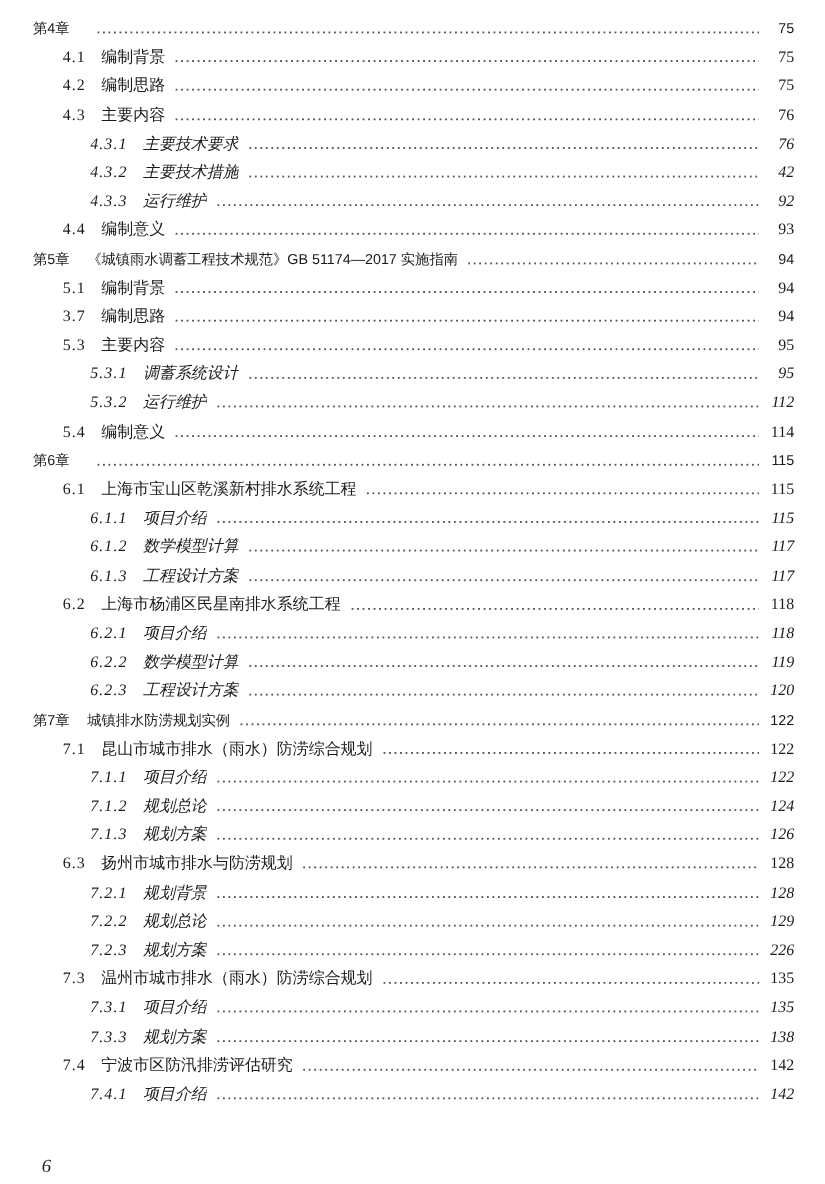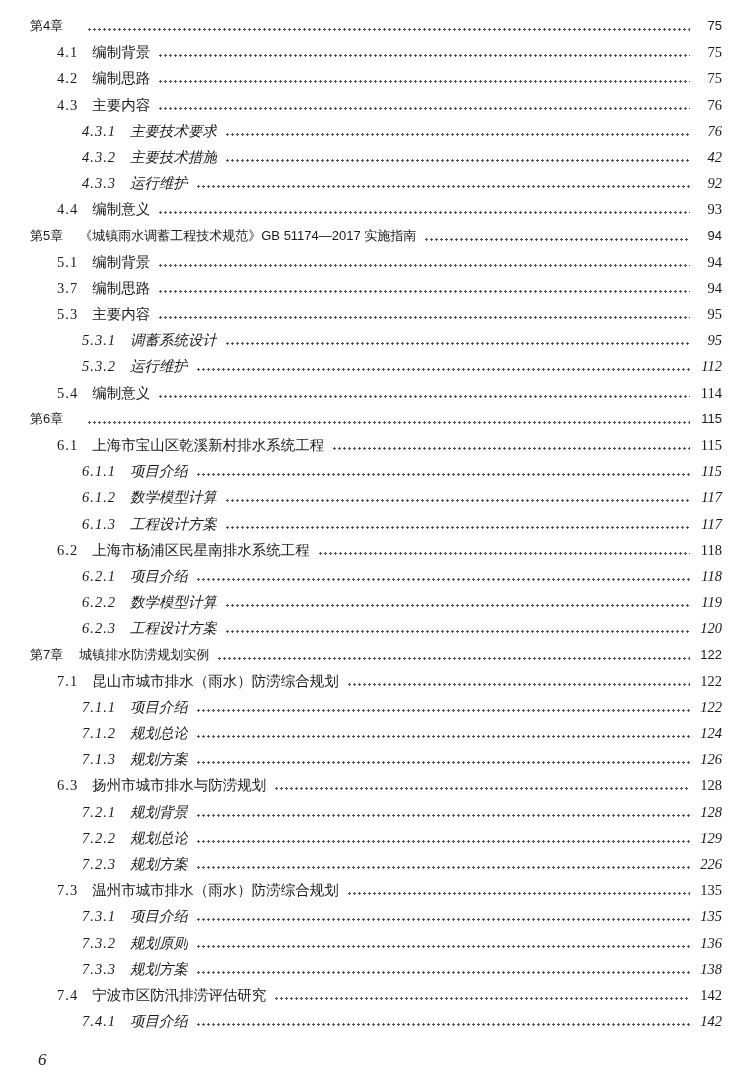--- a/index.html
+++ b/index.html
@@ -272,26 +272,20 @@
       <span class="leader"></span>
       <span class="pagenum">135</span>
     </div>
     <div class="toc-row lvl2">
       <span class="num">7.3.1</span>
       <span class="label">项目介绍</span>
       <span class="leader"></span>
       <span class="pagenum">135</span>
     </div>
     <div class="toc-row lvl2">
-      <span class="num">7.3.2</span>
-      <span class="label">规划原则</span>
-      <span class="leader"></span>
-      <span class="pagenum">136</span>
-    </div>
-    <div class="toc-row lvl2">
       <span class="num">7.3.3</span>
       <span class="label">规划方案</span>
       <span class="leader"></span>
       <span class="pagenum">138</span>
     </div>
     <div class="toc-row lvl1">
       <span class="num">7.4</span>
       <span class="label">宁波市区防汛排涝评估研究</span>
       <span class="leader"></span>
       <span class="pagenum">142</span>

